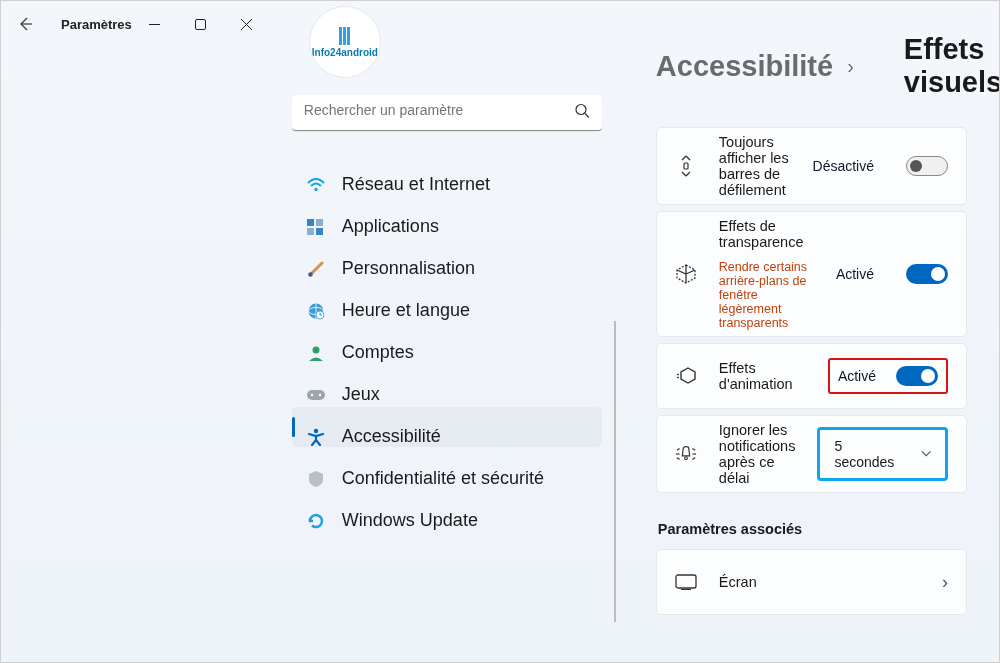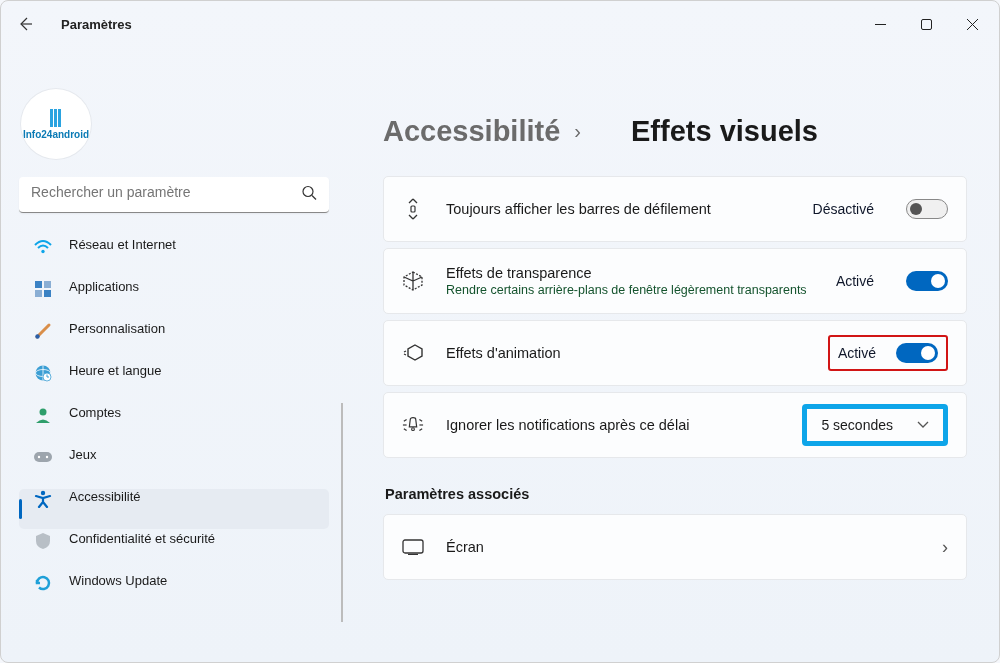--- a/index.html
+++ b/index.html
@@ -6,26 +6,25 @@
   body {
     font-family: "Segoe UI", -apple-system, sans-serif;
     background: #f5f7fb;
     width: 1000px;
     height: 663px;
     overflow: hidden;
     color: #1a1a1a;
   }
   .window {
     display: flex;
-    flex-direction: column;
+    flex-direction: row;
     height: 100%;
     border: 1px solid #d0d0d0;
-    border-radius: 8px;
+    border-radius: 0;
     background: linear-gradient(to bottom, #f3f6fb, #eef3f9);
-    gap: 36px;
   }
   .titlebar {
     display: flex;
     align-items: center;
     height: 46px;
     padding: 0 4px 0 6px;
   }
   .back-btn {
     width: 36px; height: 36px;
     display: flex; align-items: center; justify-content: center;
@@ -57,21 +56,21 @@
     width: 340px;
     padding: 6px 12px 0 18px;
     display: flex;
     flex-direction: column;
   }
   .avatar {
     width: 70px; height: 70px;
     border-radius: 50%;
     background: #fff;
     display: flex; align-items: center; justify-content: center;
-    margin: 0 0 18px 2px;
+    margin: 0 0 18px 18px;
     box-shadow: 0 0 0 1px rgba(0,0,0,0.05);
     font-size: 9px;
     color: #0a7ab5;
     font-weight: bold;
     text-align: center;
     overflow: hidden;
   }
   .avatar .logo-bar { width:3px; height:18px; display:inline-block; margin-right:1px; }
   .search {
     position: relative;
@@ -95,26 +94,26 @@
     transform: translateY(-50%);
   }
   .nav {
     display: flex;
     flex-direction: column;
     gap: 2px;
     overflow-y: auto;
   }
   .nav-item {
     display: flex;
-    align-items: flex-start;
+    align-items: flex-end;
     height: 40px;
     padding: 0 10px 0 14px;
     border-radius: 5px;
     cursor: pointer;
-    font-size: 13px;
+    font-size: 18px;
     gap: 16px;
     position: relative;
   }
   .nav-item.active {
     background: #e6ebf2;
   }
   .nav-item.active::before {
     content: "";
     position: absolute;
     left: 0; top: 10px; bottom: 10px;
@@ -159,43 +158,43 @@
   .breadcrumb .current {
     font-size: 29px;
     font-weight: 600;
     color: #1a1a1a;
     margin-left: 36px;
   }
   .card {
     background: #fcfdfe;
     border: 1px solid #e6e8eb;
     border-radius: 5px;
-    padding: 0 18px;
+    padding: 6px 18px;
     margin-bottom: 6px;
     display: flex;
     align-items: center;
     gap: 22px;
     min-height: 66px;
   }
   .card .card-icon {
     width: 22px; height: 22px;
     display: flex; align-items: center; justify-content: center;
     flex-shrink: 0;
   }
   .card .card-text {
     flex: 1;
   }
   .card .card-title {
     font-size: 14.5px;
     color: #1a1a1a;
   }
   .card .card-sub {
     font-size: 12.5px;
-    color: #14532d;
-    margin-top: 2px;
+    color: #c2410c;
+    margin-top: 10px;
   }
   .card .status {
     font-size: 14px;
     color: #0f172a;
     margin-right: 10px;
   }
   .toggle {
     width: 42px; height: 20px;
     border-radius: 11px;
     position: relative;
@@ -226,21 +225,21 @@
   }
   .highlight-box {
     border: 2.5px solid #d11515;
     border-radius: 3px;
     padding: 6px 8px;
     display: flex;
     align-items: center;
     gap: 14px;
   }
   .dropdown {
-    border: 5px solid #0ea5e9;
+    border: 3px solid #0ea5e9;
     background: #fcfdfe;
     border-radius: 4px;
     padding: 8px 14px;
     display: flex;
     align-items: center;
     gap: 24px;
     font-size: 14px;
     cursor: pointer;
     min-width: 130px;
   }

